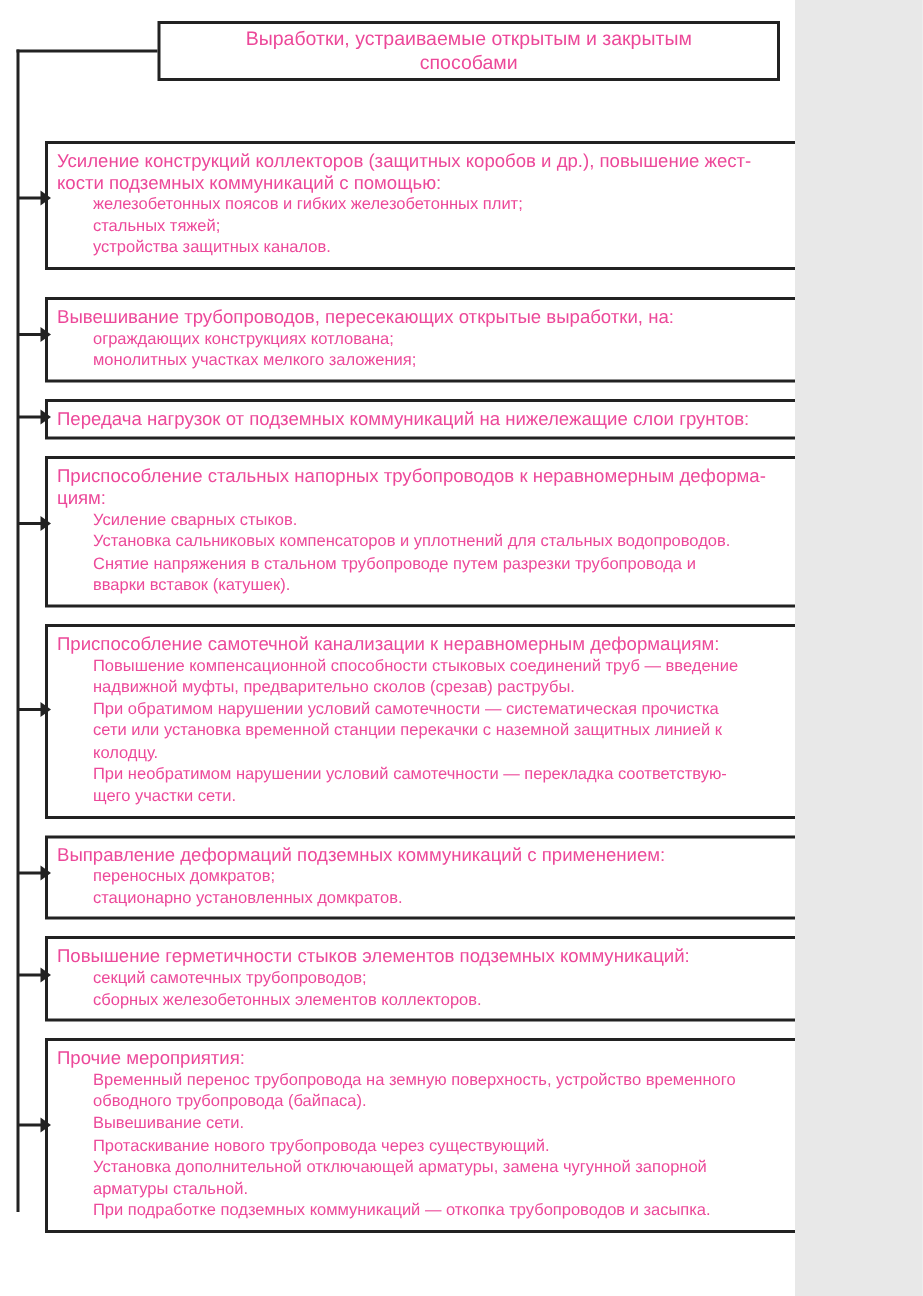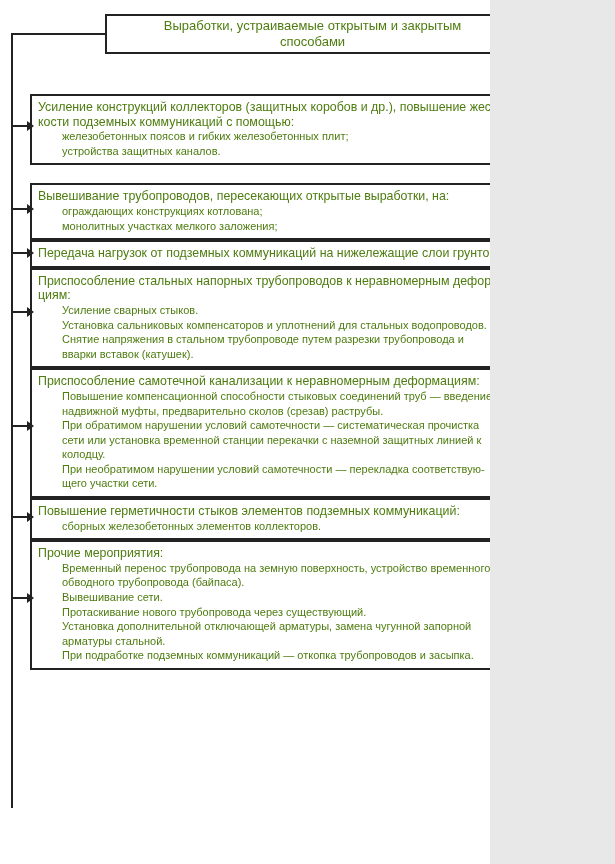--- a/index.html
+++ b/index.html
@@ -2,25 +2,25 @@
 <html lang="ru"><head>
 <meta charset="utf-8">
 <style>
   html, body {
     margin: 0;
     padding: 0;
     background: #e8e8e8;
   }
   #canvas {
     position: relative;
-    width: 490px;
+    width: 530px;
     height: 864px;
     background: #ffffff;
     font-family: "Liberation Sans", sans-serif;
-    color: #4d7c0f;
+    color: #ec4899;
     overflow: hidden;
   }
   
   #trunk {
     position: absolute;
     left: 11px;
     top: 33px;
     width: 2px;
     background: #222222;
   }
@@ -59,20 +59,21 @@
     width: 566px;
     display: flex;
     flex-direction: column;
   }
   .box {
     position: relative;
     box-sizing: border-box;
     border: 2px solid #222222;
     background: #ffffff;
     padding: 4px 8px 5px 6px;
+    margin-bottom: 11px;
   }
   .box:first-child { margin-bottom: 18px; }
   .box:last-child { margin-bottom: 0; }
   .box-heading {
     font-weight: normal;
     font-size: 12.4px;
     line-height: 14.6px;
     white-space: pre-line;
   }
   .box-item {
@@ -111,20 +112,21 @@
   <div class="title-box">
     <span>Выработки, устраиваемые открытым и закрытым
 способами</span>
   </div>
   <div id="boxes">
       <div class="box">
         <div class="arrow"></div>
         <div class="box-heading">Усиление конструкций коллекторов (защитных коробов и др.), повышение жест-
 кости подземных коммуникаций с помощью:</div>
         <div class="box-item">железобетонных поясов и гибких железобетонных плит;</div>
+        <div class="box-item">стальных тяжей;</div>
         <div class="box-item">устройства защитных каналов.</div>
       </div>
       <div class="box">
         <div class="arrow"></div>
         <div class="box-heading">Вывешивание трубопроводов, пересекающих открытые выработки, на:</div>
         <div class="box-item">ограждающих конструкциях котлована;</div>
         <div class="box-item">монолитных участках мелкого заложения;</div>
       </div>
       <div class="box">
         <div class="arrow"></div>
@@ -145,21 +147,28 @@
         <div class="box-item">Повышение компенсационной способности стыковых соединений труб — введение
 надвижной муфты, предварительно сколов (срезав) раструбы.</div>
         <div class="box-item">При обратимом нарушении условий самотечности — систематическая прочистка
 сети или установка временной станции перекачки с наземной защитных линией к
 колодцу.</div>
         <div class="box-item">При необратимом нарушении условий самотечности — перекладка соответствую-
 щего участки сети.</div>
       </div>
       <div class="box">
         <div class="arrow"></div>
+        <div class="box-heading">Выправление деформаций подземных коммуникаций с применением:</div>
+        <div class="box-item">переносных домкратов;</div>
+        <div class="box-item">стационарно установленных домкратов.</div>
+      </div>
+      <div class="box">
+        <div class="arrow"></div>
         <div class="box-heading">Повышение герметичности стыков элементов подземных коммуникаций:</div>
+        <div class="box-item">секций самотечных трубопроводов;</div>
         <div class="box-item">сборных железобетонных элементов коллекторов.</div>
       </div>
       <div class="box">
         <div class="arrow"></div>
         <div class="box-heading">Прочие мероприятия:</div>
         <div class="box-item">Временный перенос трубопровода на земную поверхность, устройство временного
 обводного трубопровода (байпаса).</div>
         <div class="box-item">Вывешивание сети.</div>
         <div class="box-item">Протаскивание нового трубопровода через существующий.</div>
         <div class="box-item">Установка дополнительной отключающей арматуры, замена чугунной запорной

